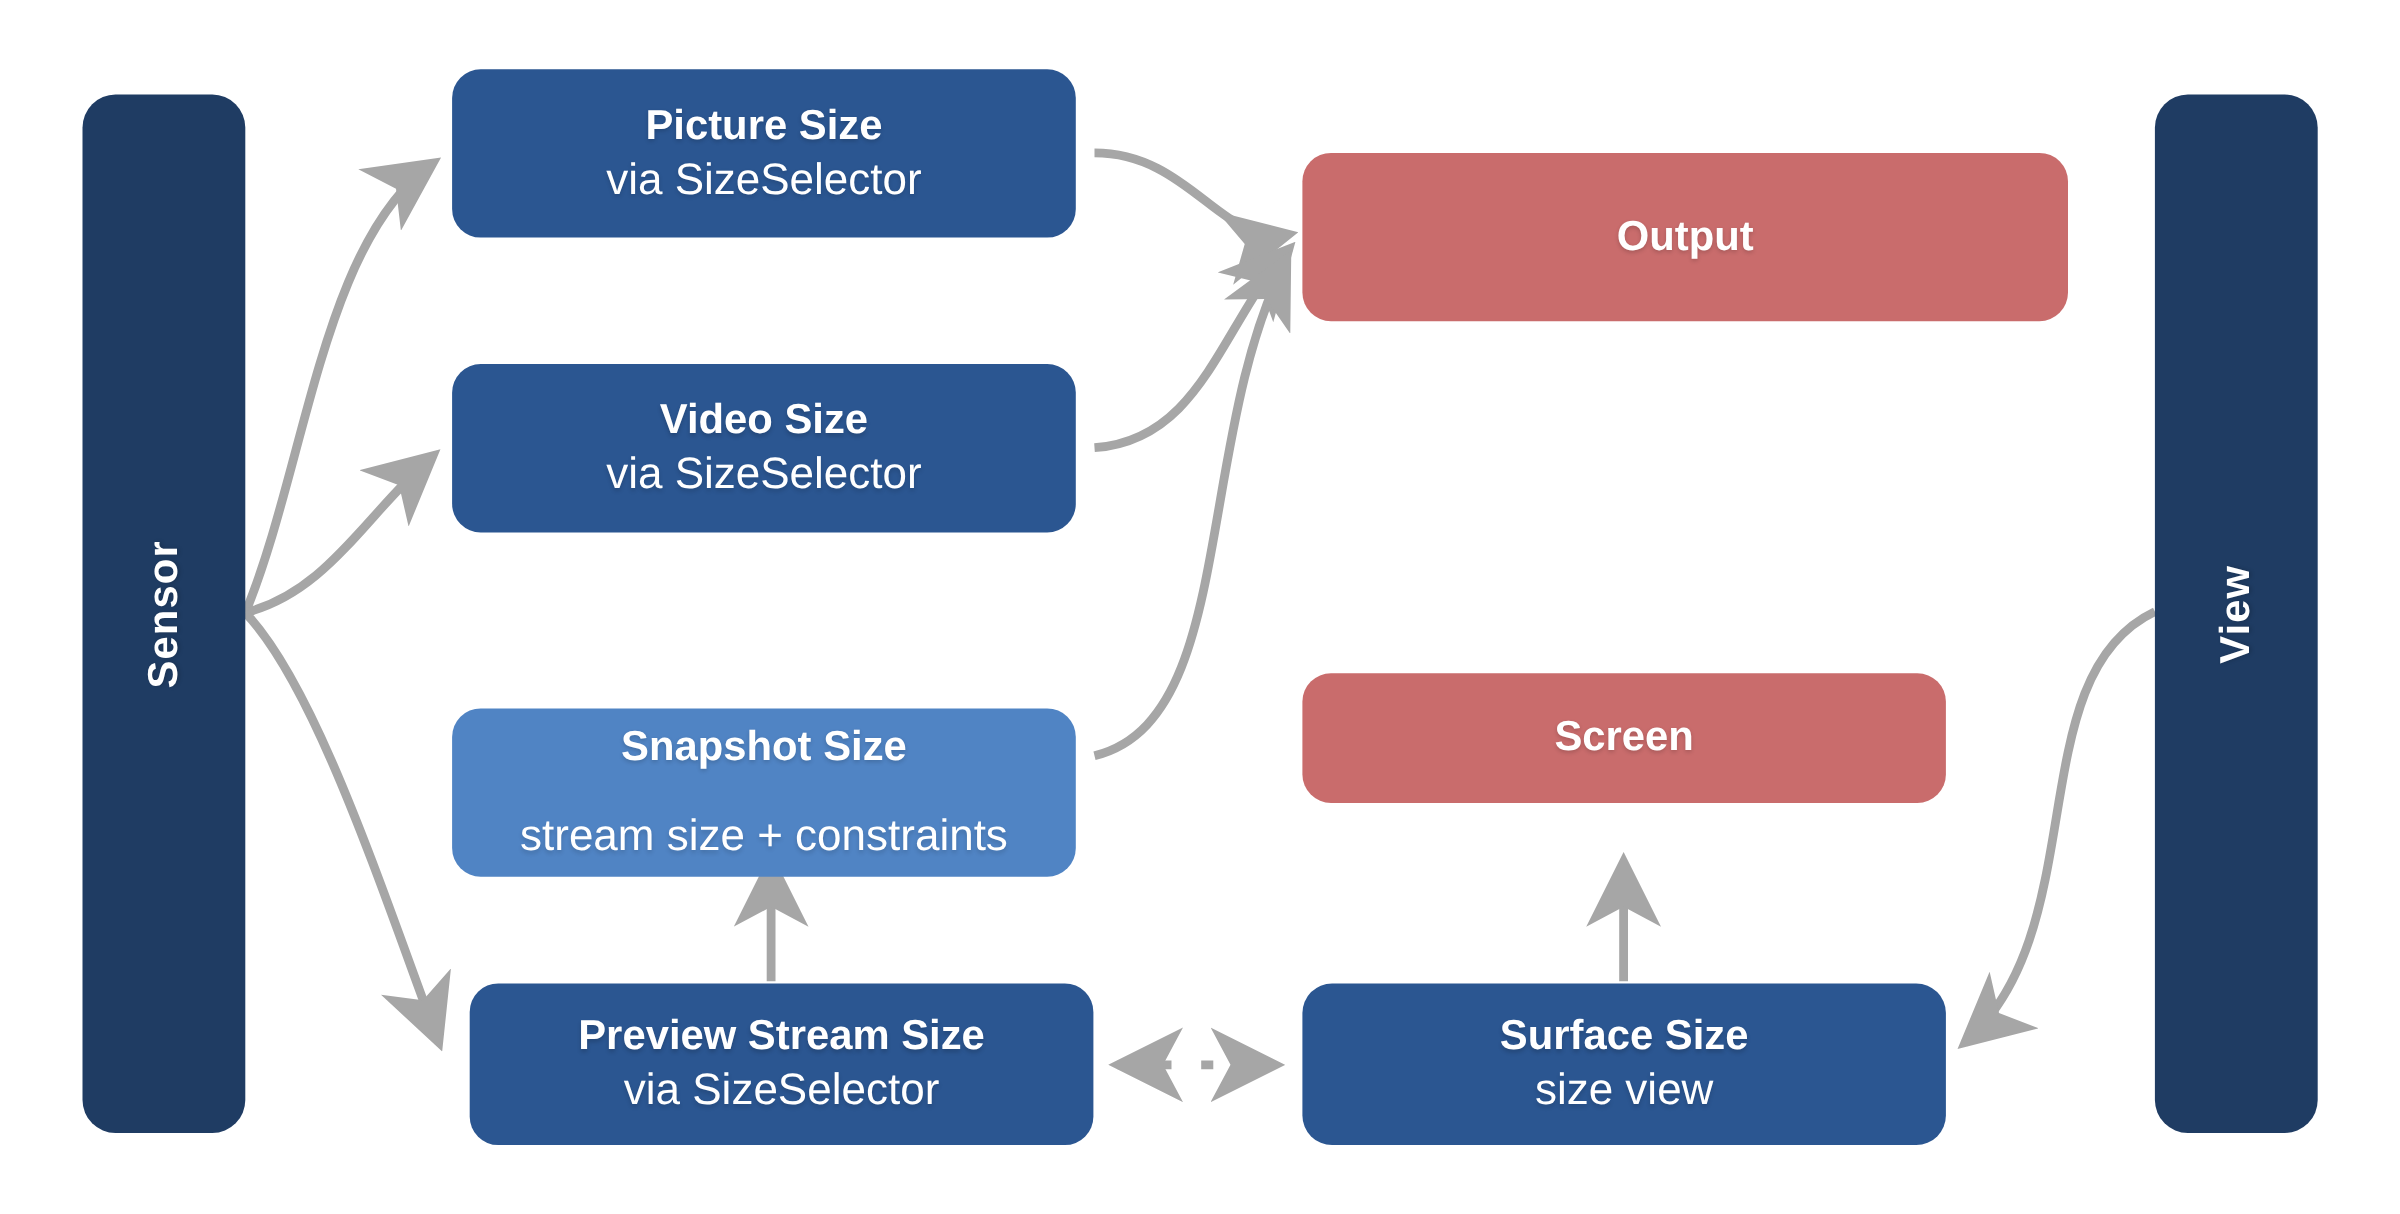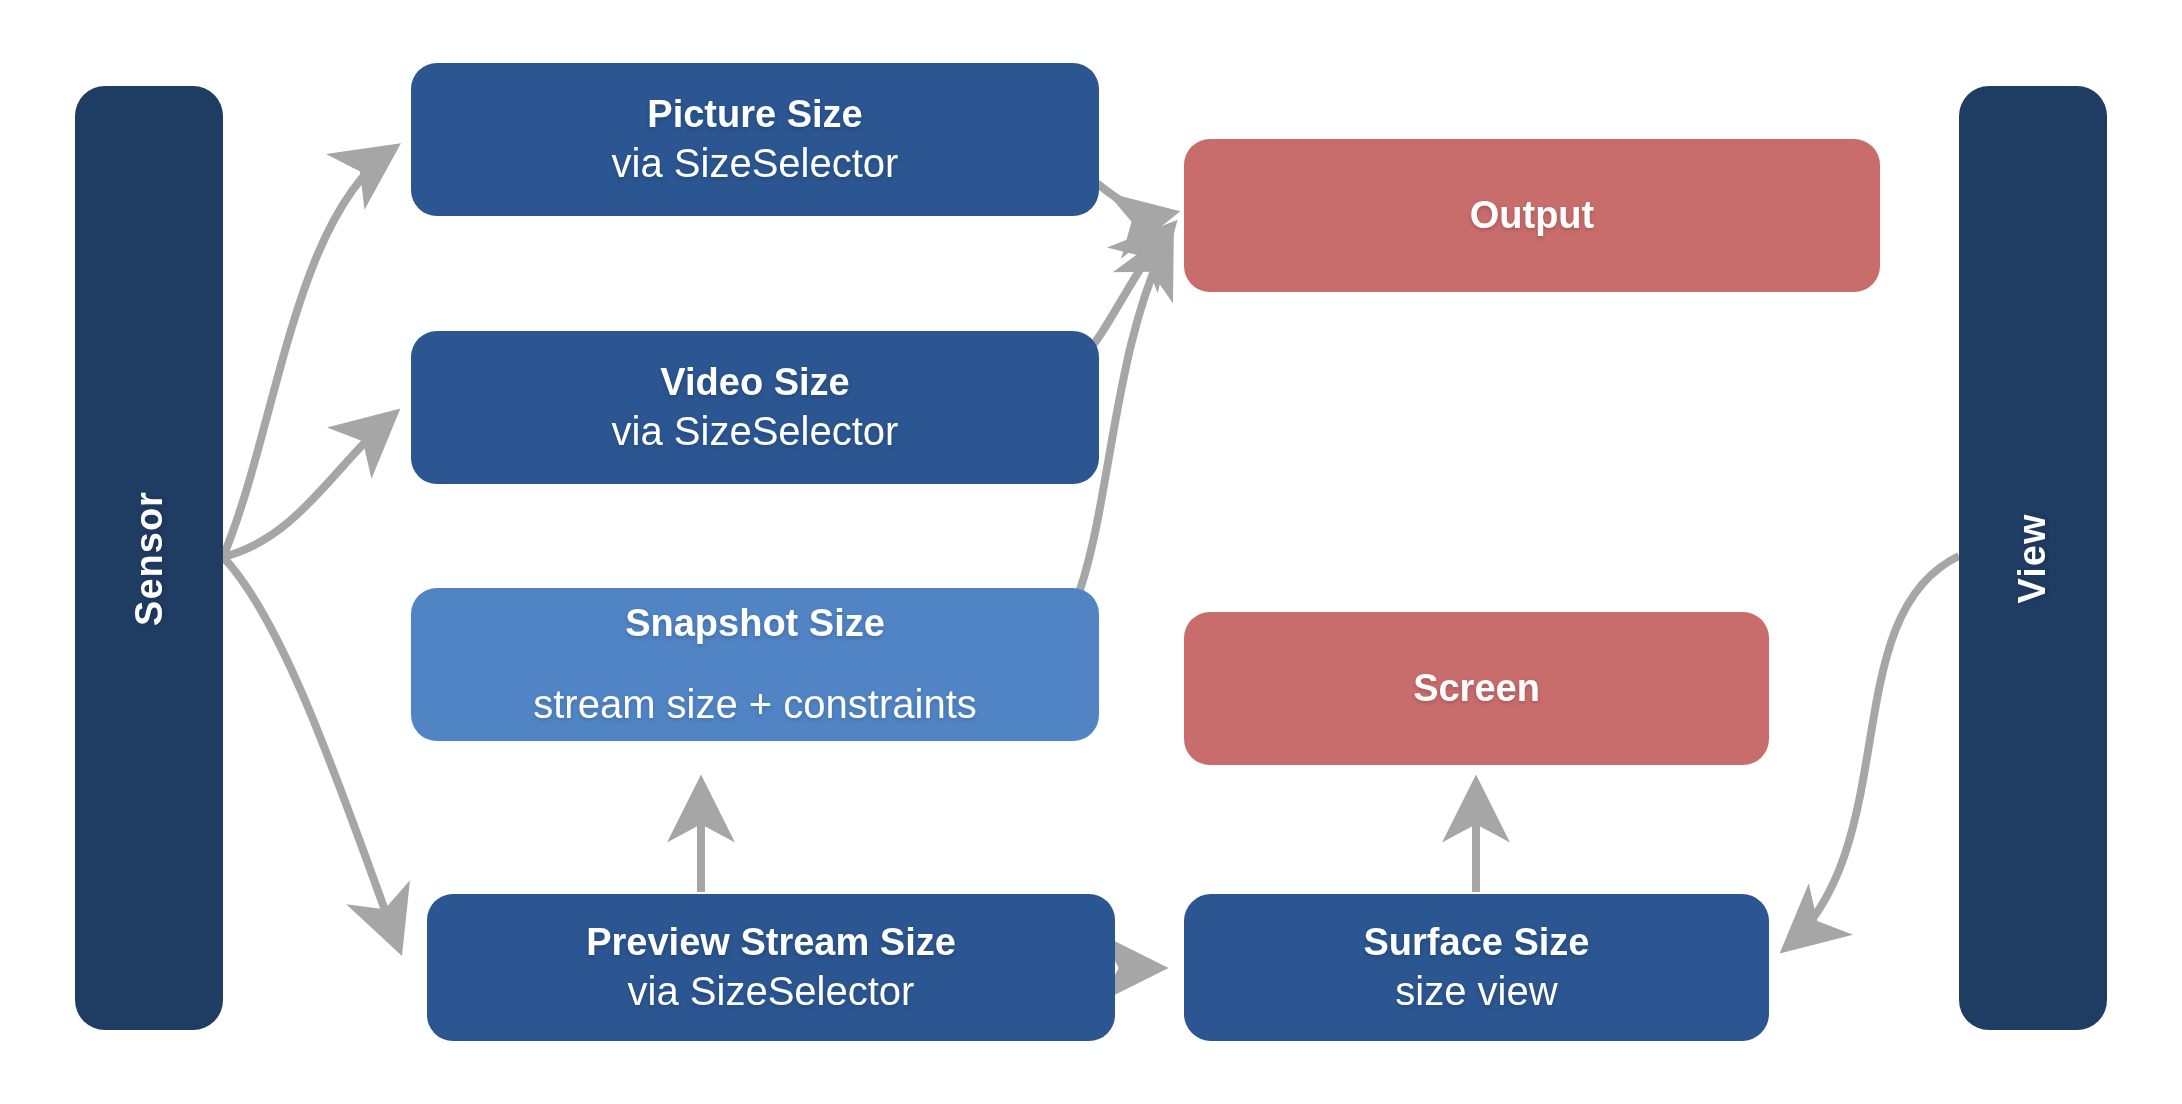--- a/index.html
+++ b/index.html
@@ -28,36 +28,36 @@
   }
   .vbar .vlabel{
     transform:rotate(-90deg);white-space:nowrap;
     color:var(--text-white);font-size:38px;font-weight:bold;letter-spacing:1px;
     text-shadow:0 2px 4px rgba(0,0,0,.18);
   }
   .bar-sensor{left:75px;}
   .bar-view{left:1959px;}
 
   .node{
-    position:absolute;width:688px;border-radius:26px;
+    position:absolute;width:567px;border-radius:26px;
     display:flex;flex-direction:column;align-items:center;justify-content:center;
     color:var(--text-white);text-align:center;
   }
   .node .title{font-size:38px;font-weight:bold;line-height:1.15;text-shadow:0 2px 4px rgba(0,0,0,.18);}
   .node .subtitle{font-size:40px;font-weight:normal;margin-top:5px;text-shadow:0 2px 4px rgba(0,0,0,.15);}
   .blue{background:var(--box-blue);}
   .lightblue{background:var(--box-light-blue);}
   .red{background:var(--box-red);}
 
   .n-picture {left:411px; top:63px;  height:153px;}
   .n-video   {left:411px; top:331px; height:153px;}
-  .n-snapshot{left:411px; top:588px; height:153px;gap:32px;}
+  .n-snapshot{left:411px; top:644px; height:153px;gap:32px;}
   .n-preview {left:427px; top:894px; height:147px;}
   .n-output  {left:1184px;top:139px; height:153px;width:696px;}
-  .n-screen  {left:1184px;top:612px; height:153px;width:585px;}
+  .n-screen  {left:1184px;top:612px; height:118px;width:585px;}
   .n-surface {left:1184px;top:894px; height:147px;width:585px;border-radius:27px;}
 </style>
 </head>
 <body>
 
 <div class="stage">
 
   <svg class="edges" viewBox="0 0 2182 1104" xmlns="http://www.w3.org/2000/svg" aria-hidden="true">
     <defs>
       <marker id="ah" viewBox="0 0 12 12" refX="10.5" refY="6" markerWidth="8.5" markerHeight="8.5" orient="auto-start-reverse">

